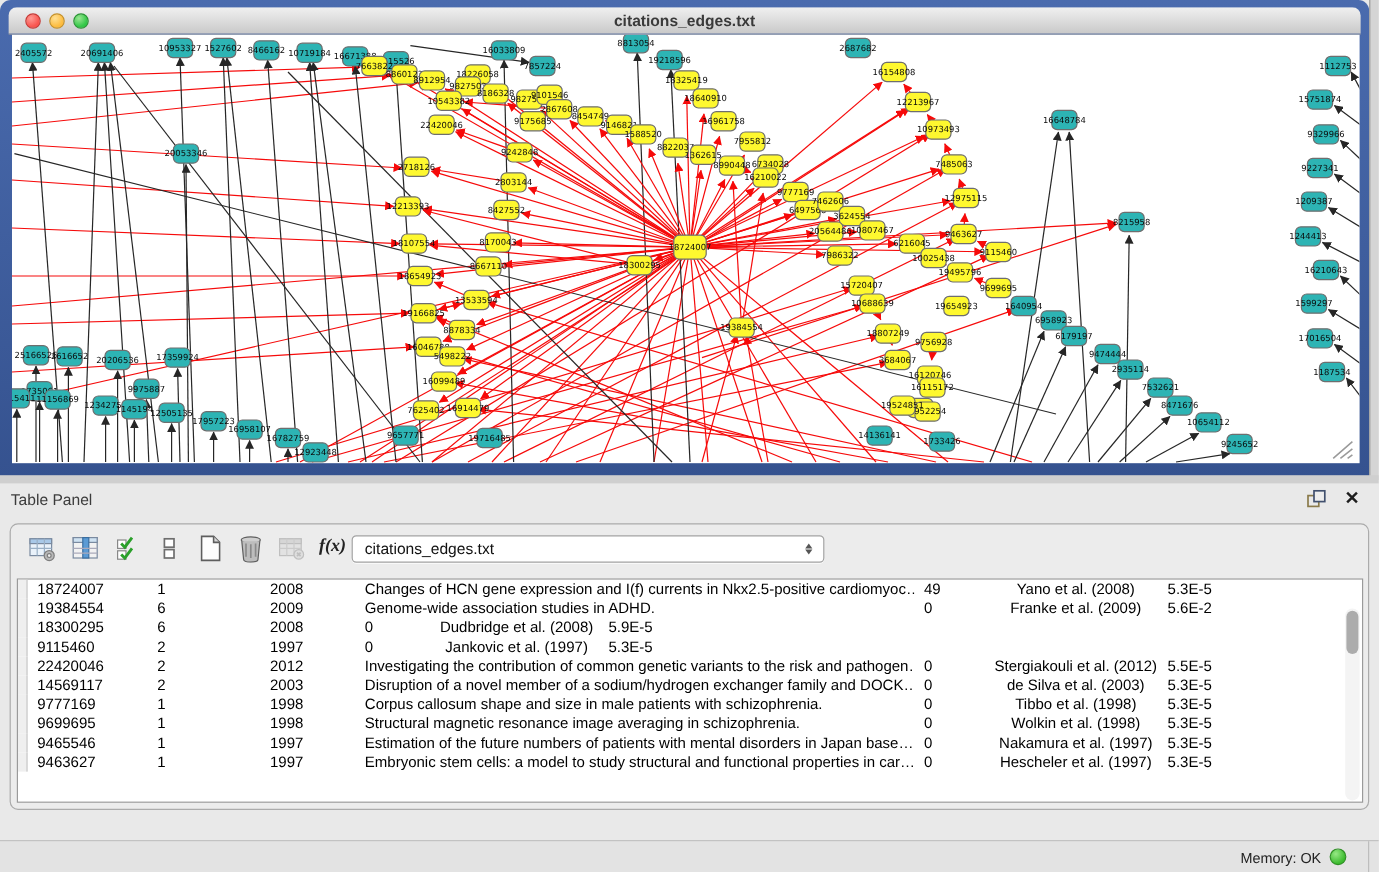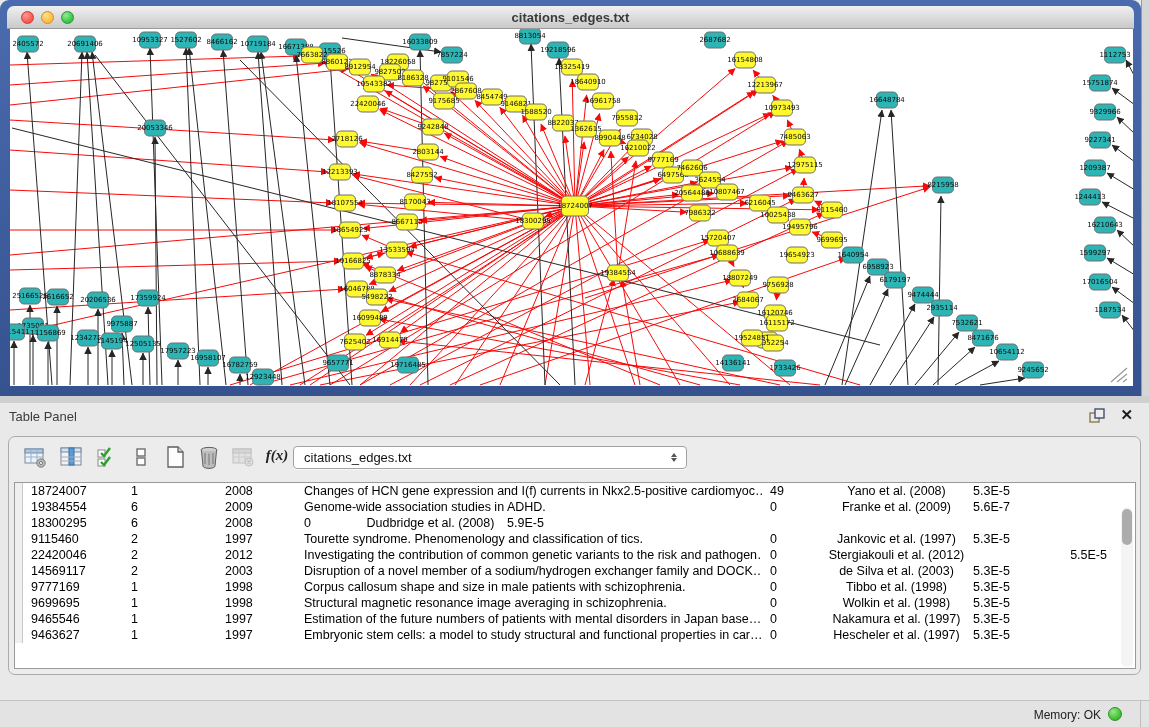--- a/index.html
+++ b/index.html
@@ -625,50 +625,49 @@
               <div class="tcell" style="width: 142px; text-align: left; padding-left: 8px;">5.3E-5</div>
             </div>
             <div class="trow">
               <div class="tcell gutter" style="width: 8px;"></div>
               <div class="tcell" style="width: 100px; text-align: left; padding-left: 8px;">19384554</div>
               <div class="tcell" style="width: 94px; text-align: left; padding-left: 8px;">6</div>
               <div class="tcell" style="width: 79px; text-align: left; padding-left: 8px;">2009</div>
               <div class="tcell" style="width: 466px; text-align: left; padding-left: 8px;">Genome-wide association studies in ADHD.</div>
               <div class="tcell" style="width: 66px; text-align: left; padding-left: 8px;">0</div>
               <div class="tcell" style="width: 137px; text-align: center; padding-left: 0px;">Franke et al. (2009)</div>
-              <div class="tcell" style="width: 142px; text-align: left; padding-left: 8px;">5.6E-7</div>
+              <div class="tcell" style="width: 142px; text-align: left; padding-left: 8px;">5.6E-2</div>
             </div>
             <div class="trow">
               <div class="tcell gutter" style="width: 8px;"></div>
               <div class="tcell" style="width: 100px; text-align: left; padding-left: 8px;">18300295</div>
               <div class="tcell" style="width: 94px; text-align: left; padding-left: 8px;">6</div>
               <div class="tcell" style="width: 79px; text-align: left; padding-left: 8px;">2008</div>
               <div class="tcell" style="width: 66px; text-align: left; padding-left: 8px;">0</div>
               <div class="tcell" style="width: 137px; text-align: center; padding-left: 0px;">Dudbridge et al. (2008)</div>
               <div class="tcell" style="width: 142px; text-align: left; padding-left: 8px;">5.9E-5</div>
             </div>
             <div class="trow">
               <div class="tcell gutter" style="width: 8px;"></div>
               <div class="tcell" style="width: 100px; text-align: left; padding-left: 8px;">9115460</div>
               <div class="tcell" style="width: 94px; text-align: left; padding-left: 8px;">2</div>
               <div class="tcell" style="width: 79px; text-align: left; padding-left: 8px;">1997</div>
-              <div class="tcell" style="width: 466px; text-align: left; padding-left: 8px;">Tourette syndrome. Phenomenology and classification of tics.</div>
               <div class="tcell" style="width: 66px; text-align: left; padding-left: 8px;">0</div>
               <div class="tcell" style="width: 137px; text-align: center; padding-left: 0px;">Jankovic et al. (1997)</div>
               <div class="tcell" style="width: 142px; text-align: left; padding-left: 8px;">5.3E-5</div>
             </div>
             <div class="trow">
               <div class="tcell gutter" style="width: 8px;"></div>
               <div class="tcell" style="width: 100px; text-align: left; padding-left: 8px;">22420046</div>
               <div class="tcell" style="width: 94px; text-align: left; padding-left: 8px;">2</div>
               <div class="tcell" style="width: 79px; text-align: left; padding-left: 8px;">2012</div>
               <div class="tcell" style="width: 466px; text-align: left; padding-left: 8px;">Investigating the contribution of common genetic variants to the risk and pathogen…</div>
               <div class="tcell" style="width: 66px; text-align: left; padding-left: 8px;">0</div>
               <div class="tcell" style="width: 137px; text-align: center; padding-left: 0px;">Stergiakouli et al. (2012)</div>
-              <div class="tcell" style="width: 142px; text-align: right; padding-left: 8px;">5.5E-5</div>
+              <div class="tcell" style="width: 142px; text-align: left; padding-left: 8px;">5.5E-5</div>
             </div>
             <div class="trow">
               <div class="tcell gutter" style="width: 8px;"></div>
               <div class="tcell" style="width: 100px; text-align: left; padding-left: 8px;">14569117</div>
               <div class="tcell" style="width: 94px; text-align: left; padding-left: 8px;">2</div>
               <div class="tcell" style="width: 79px; text-align: left; padding-left: 8px;">2003</div>
               <div class="tcell" style="width: 466px; text-align: left; padding-left: 8px;">Disruption of a novel member of a sodium/hydrogen exchanger family and DOCK…</div>
               <div class="tcell" style="width: 66px; text-align: left; padding-left: 8px;">0</div>
               <div class="tcell" style="width: 137px; text-align: center; padding-left: 0px;">de Silva et al. (2003)</div>
               <div class="tcell" style="width: 142px; text-align: left; padding-left: 8px;">5.3E-5</div>

